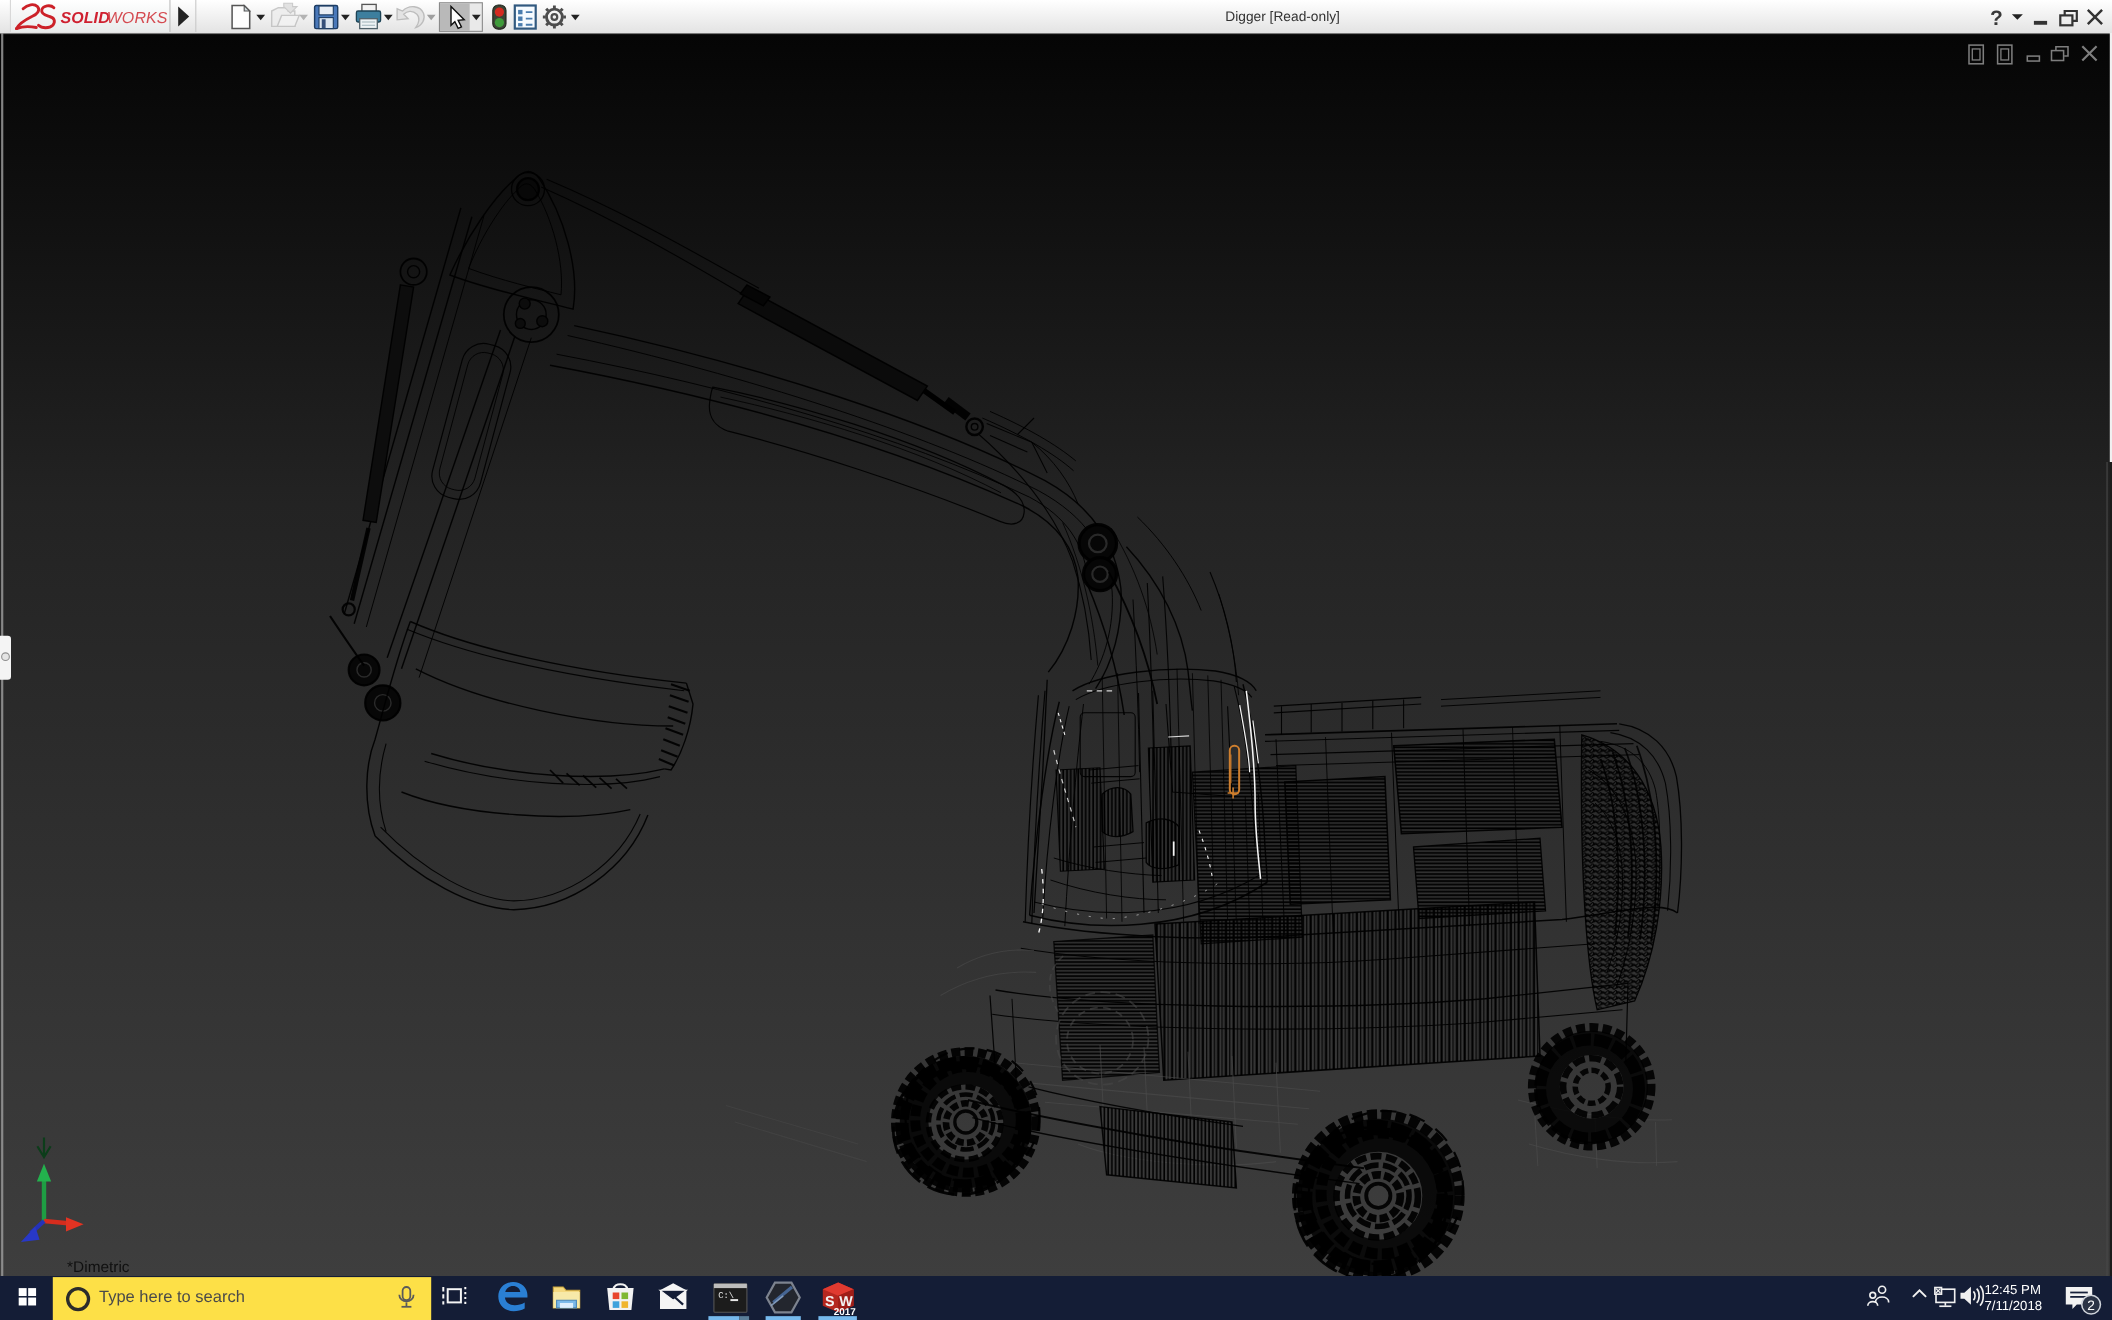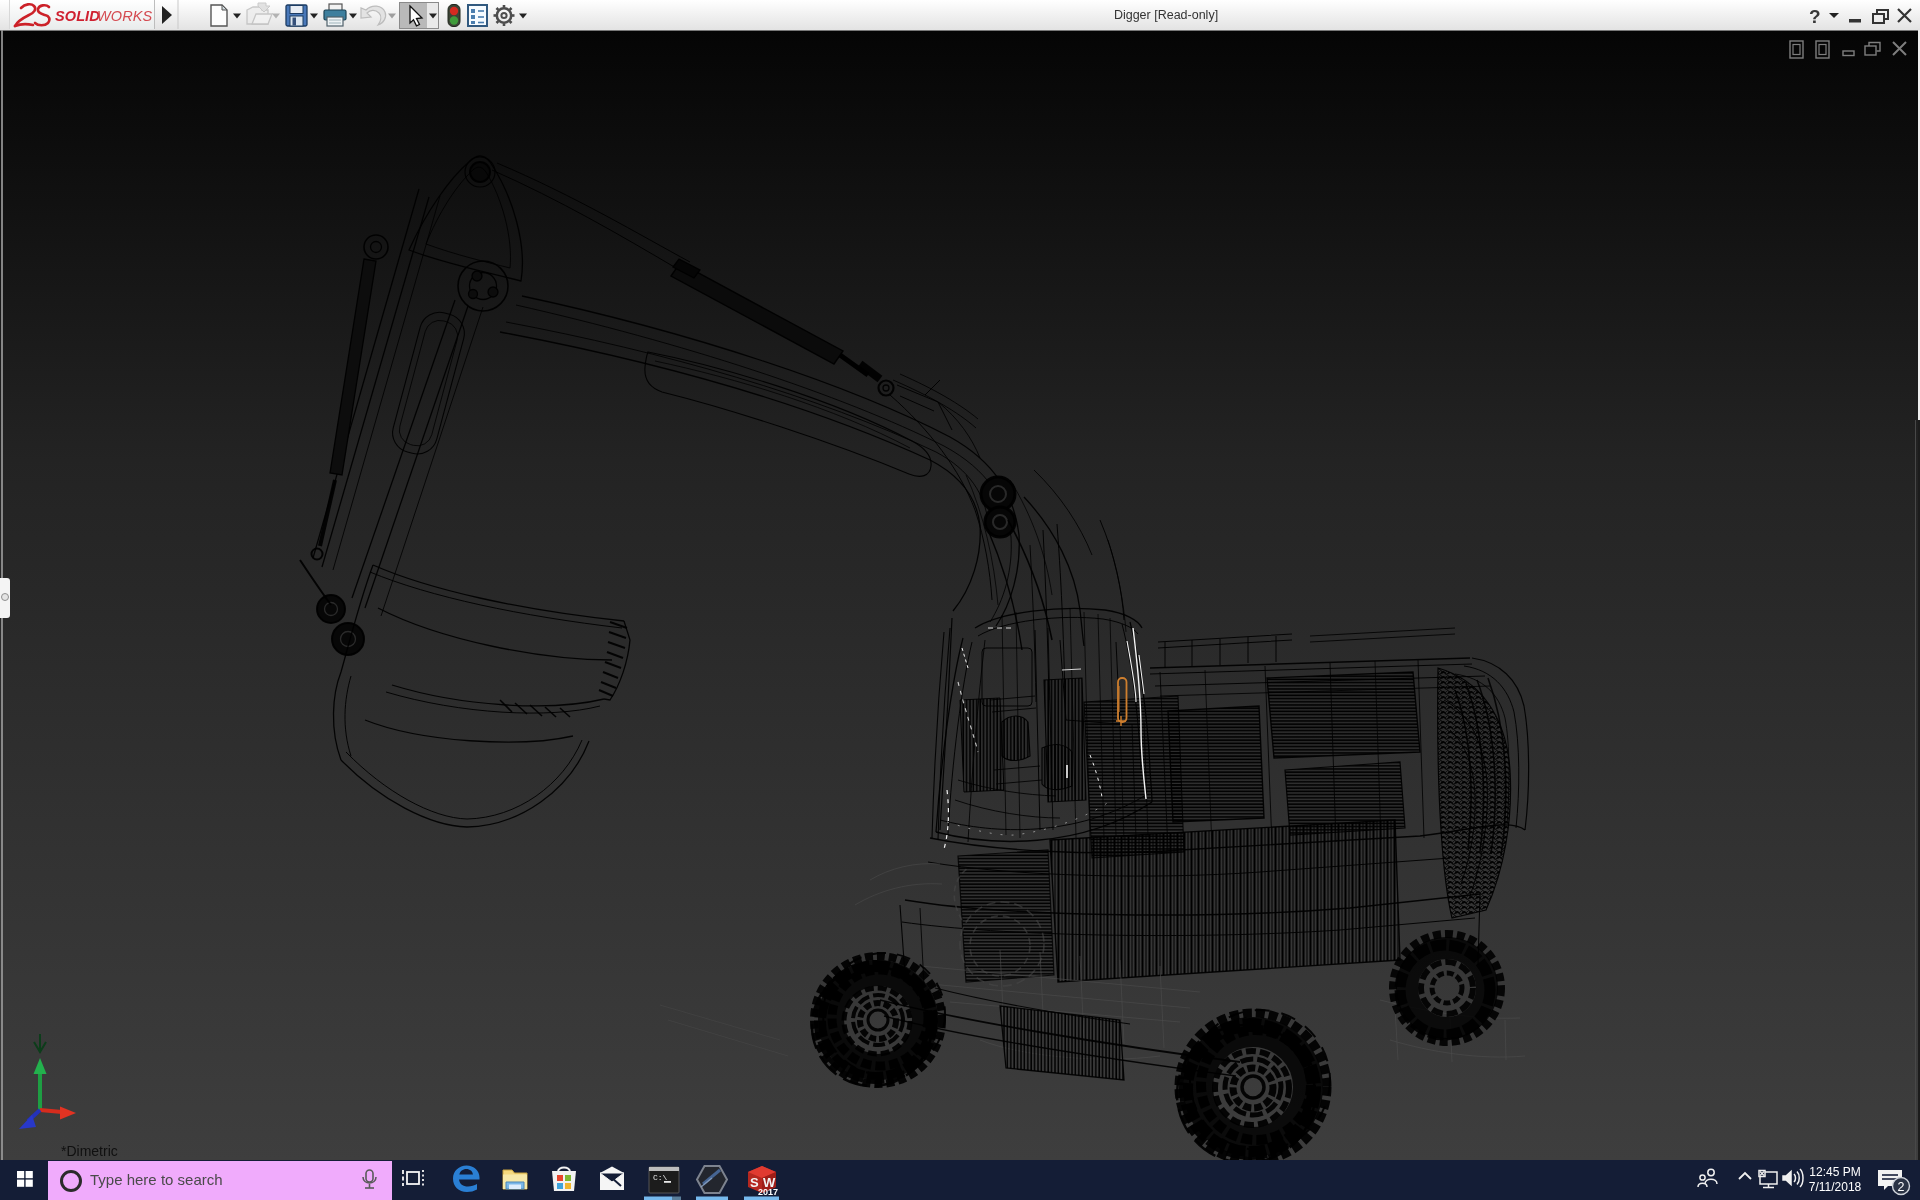--- a/index.html
+++ b/index.html
@@ -11,24 +11,24 @@
   #logoarea{position:absolute;top:0;left:9px;width:144px;height:29px;background:linear-gradient(#ffffff,#e9ecec);border-right:1px solid #bdbdbd;border-left:1px solid #d8d8d8;}
   #title{position:absolute;top:8px;left:406px;width:1520px;text-align:center;font-size:12.5px;color:#333;}
   
   #vp{position:absolute;top:30px;left:0;width:1920px;height:1130px;
     background:linear-gradient(#050505 0%,#232323 38%,#3e3e3e 100%);}
   #lefttab{position:absolute;top:578px;left:0;width:10px;height:40px;background:#f4f4f4;border-radius:0 3px 3px 0;}
   #lefttab .c{position:absolute;top:15px;left:1px;width:6px;height:6px;border:1px solid #8f8f8f;border-radius:50%;background:#e4e4e4;}
   #dimetric{position:absolute;top:1143px;left:13px;font-size:14px;color:#101010;margin-left:48px;}
   
   #taskbar{position:absolute;top:1160px;left:0;width:1920px;height:40px;background:#141d36;}
-  #search{position:absolute;top:1161px;left:48px;width:344px;height:39px;background:#f0abfc;}
+  #search{position:absolute;top:1161px;left:48px;width:344px;height:39px;background:#fde047;}
   #search .ring{position:absolute;top:9px;left:12px;width:16px;height:16px;border:3px solid #2b2b2b;border-radius:50%;}
   #search .txt{position:absolute;top:10px;left:42px;font-size:15px;color:#4a4a4a;}
-  #clock{position:absolute;top:1165px;left:1804px;width:62px;text-align:center;font-size:12px;color:#fff;line-height:15px;}
+  #clock{position:absolute;top:1165px;left:1804px;width:62px;font-size:12px;color:#fff;line-height:15px;}
 </style>
 </head>
 <body>
 <div id="stage">
   <div id="vp"></div>
   <svg id="model" style="position:absolute;top:0;left:0" width="1920" height="1200" viewBox="0 0 1920 1200">
     <defs>
       <pattern id="h3" width="4" height="3.2" patternUnits="userSpaceOnUse">
         <rect width="4" height="3.2" fill="none"></rect>
         <line x1="0" y1="1" x2="4" y2="1" stroke="#000" stroke-width="1.6"></line>

